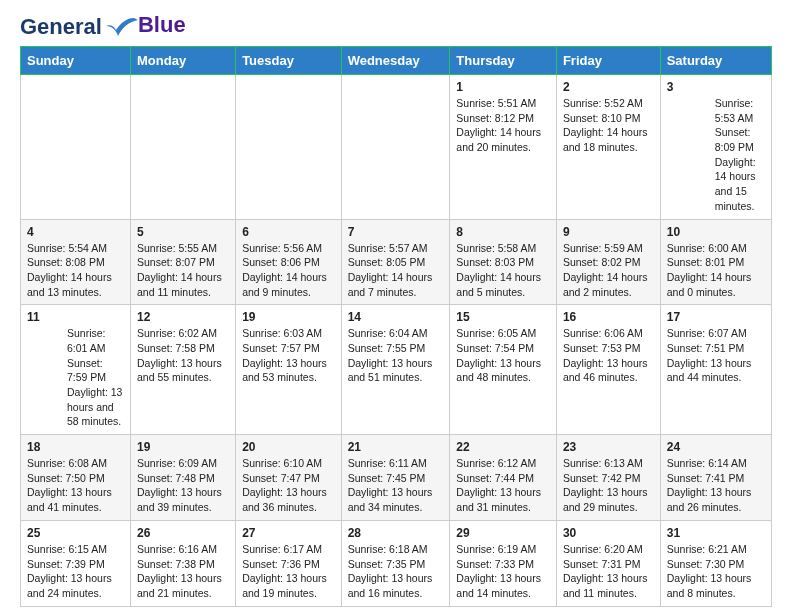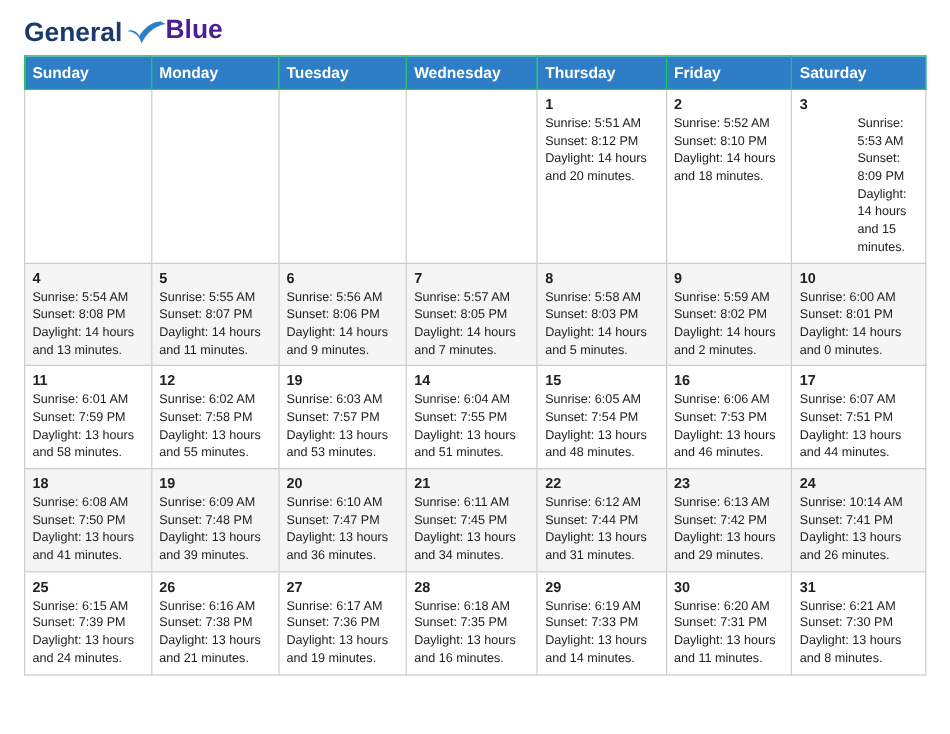--- a/index.html
+++ b/index.html
@@ -174,21 +174,21 @@
         <td>
           <span class="day-num">10</span>
           <div class="cell-content" style="white-space: pre-line;">Sunrise: 6:00 AM
 Sunset: 8:01 PM
 Daylight: 14 hours and 0 minutes.</div>
         </td>
       </tr>
       <tr>
         <td>
           <span class="day-num">11</span>
-          <div class="cell-content" style="white-space: pre-line;">Sunrise: 6:01 AM
+          <div class="cell-content" style="white-space: pre-line; margin-left: 40px;">Sunrise: 6:01 AM
 Sunset: 7:59 PM
 Daylight: 13 hours and 58 minutes.</div>
         </td>
         <td>
           <span class="day-num">12</span>
           <div class="cell-content" style="white-space: pre-line;">Sunrise: 6:02 AM
 Sunset: 7:58 PM
 Daylight: 13 hours and 55 minutes.</div>
         </td>
         <td>
@@ -254,21 +254,21 @@
 Daylight: 13 hours and 31 minutes.</div>
         </td>
         <td>
           <span class="day-num">23</span>
           <div class="cell-content" style="white-space: pre-line;">Sunrise: 6:13 AM
 Sunset: 7:42 PM
 Daylight: 13 hours and 29 minutes.</div>
         </td>
         <td>
           <span class="day-num">24</span>
-          <div class="cell-content" style="white-space: pre-line;">Sunrise: 10:14 AM
+          <div class="cell-content" style="white-space: pre-line;">Sunrise: 6:14 AM
 Sunset: 7:41 PM
 Daylight: 13 hours and 26 minutes.</div>
         </td>
       </tr>
       <tr>
         <td>
           <span class="day-num">25</span>
           <div class="cell-content" style="white-space: pre-line;">Sunrise: 6:15 AM
 Sunset: 7:39 PM
 Daylight: 13 hours and 24 minutes.</div>

